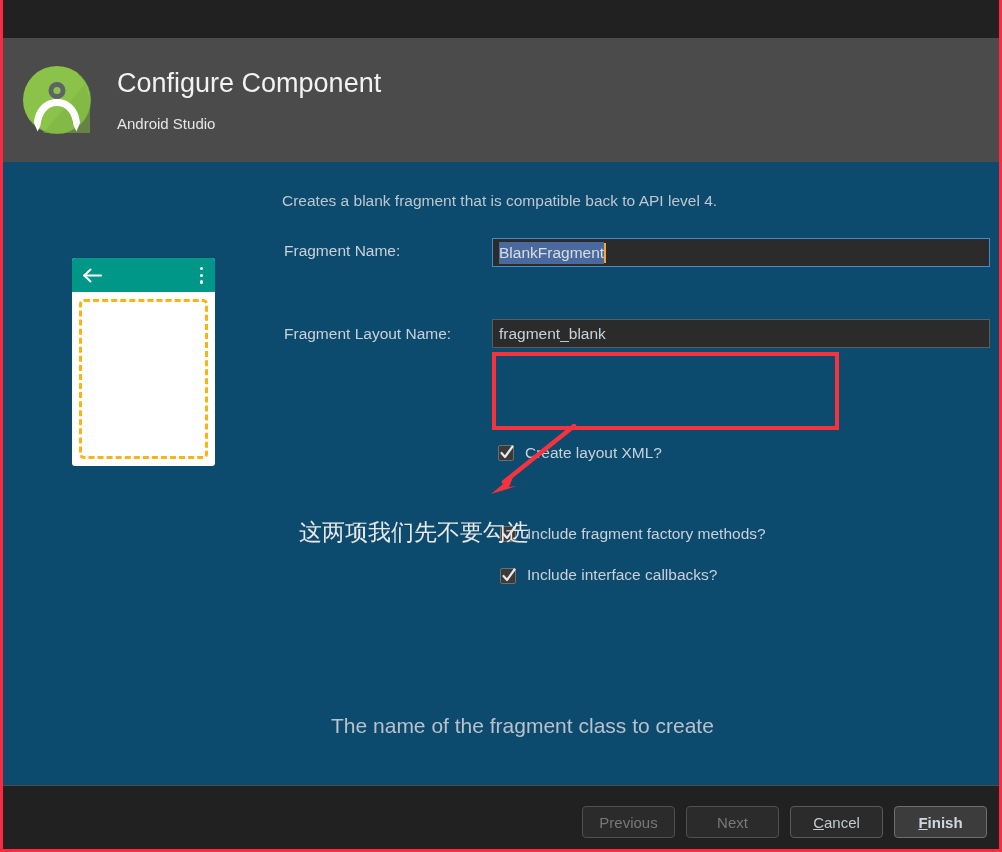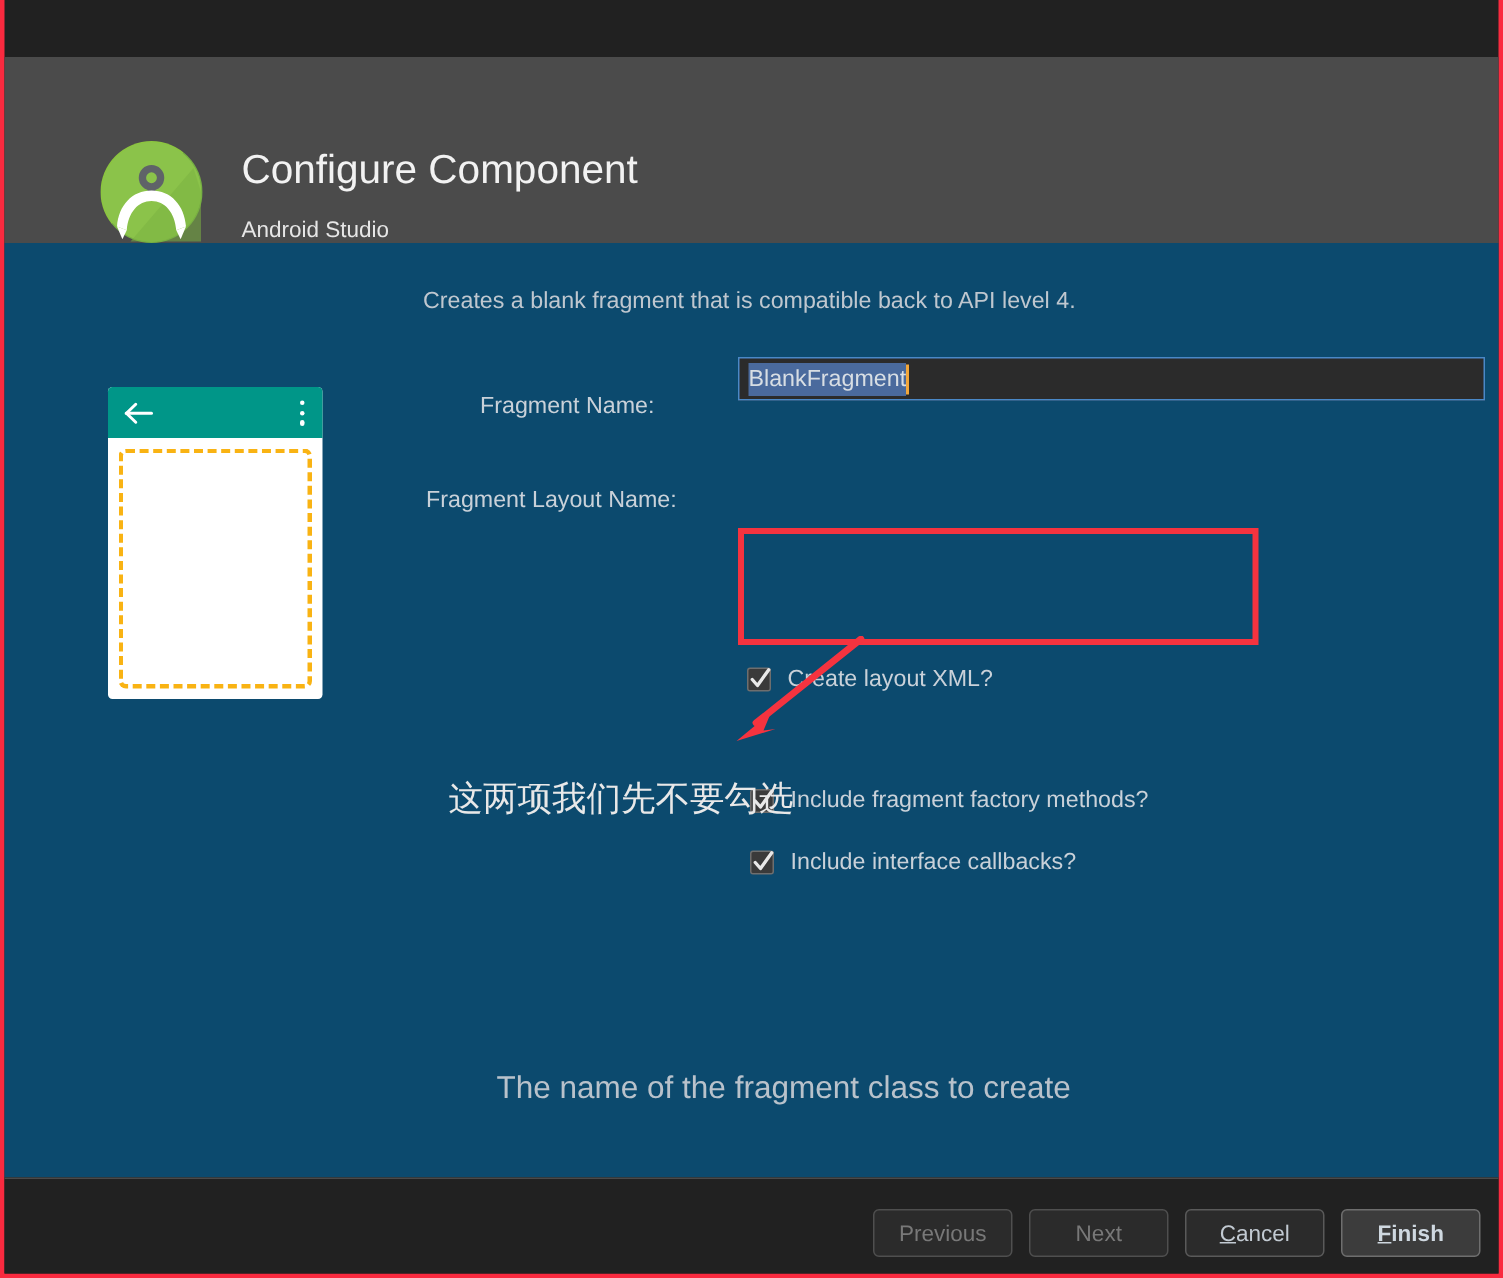--- a/index.html
+++ b/index.html
@@ -88,22 +88,21 @@
 
   
   #banner {
     position: absolute;
     left: 0;
     top: 38px;
     width: 996px;
     height: 124px;
     background: #4b4b4b;
     display: flex;
-    align-items: flex-end;
-    padding-left: 44px;
+    align-items: center;
   }
   #banner-logo {
     margin-left: 20px;
     width: 68px; height: 68px;
     position: relative;
     flex: 0 0 auto;
   }
   #banner-logo .circle {
     position: absolute;
     inset: 0;
@@ -192,21 +191,21 @@
     border-radius: 5px;
   }
 
   
   .form-label {
     position: absolute;
     color: #c9d1d9;
     font-size: 15.5px;
     white-space: nowrap;
   }
-  #label-fragment-name { left: 281px; top: 100px; margin-left: 36px; }
+  #label-fragment-name { left: 281px; top: 80px; }
   #label-layout-name   { left: 281px; top: 163px; }
 
   .text-input {
     position: absolute;
     left: 489px;
     width: 498px;
     height: 29px;
     background: #2b2b2b;
     color: #c9d1d9;
     font-family: "Liberation Sans", sans-serif;
@@ -247,21 +246,21 @@
   }
 
   
   .cb-row {
     position: absolute;
     display: flex;
     align-items: center;
   }
   #cb-row-create-layout { left: 495px; top: 282px; }
   #cb-row-factory       { left: 497px; top: 363px; }
-  #cb-row-callbacks     { left: 497px; top: 404px; }
+  #cb-row-callbacks     { left: 497px; top: 404px; align-items: flex-end; }
 
   .cb-box {
     width: 16px; height: 16px;
     background: #3a3a3a;
     border: 1px solid #6e6e6e;
     border-radius: 2px;
     position: relative;
     flex: 0 0 auto;
   }
   .cb-box svg { position: absolute; left: 0; top: -3px; }
@@ -414,20 +413,21 @@
     <div class="cb-row" id="cb-row-create-layout">
       <span class="cb-box">
         <svg width="16" height="20" viewBox="0 0 16 20">
           <path d="M2.5 10 L6 14 L13.5 3.5" stroke="#e8e8e8" stroke-width="2.2" fill="none" stroke-linecap="round" stroke-linejoin="round"></path>
         </svg>
       </span>
       <span class="cb-label">Create layout XML?</span>
     </div>
 
     <div class="form-label" id="label-layout-name">Fragment Layout Name:</div>
+    <input class="text-input" id="input-layout-name" type="text" value="fragment_blank" style="">
 
     <div class="cb-row" id="cb-row-factory">
       <span class="cb-box">
         <svg width="16" height="20" viewBox="0 0 16 20">
           <path d="M2.5 10 L6 14 L13.5 3.5" stroke="#e8e8e8" stroke-width="2.2" fill="none" stroke-linecap="round" stroke-linejoin="round"></path>
         </svg>
       </span>
       <span class="cb-label">Include fragment factory methods?</span>
     </div>
 

